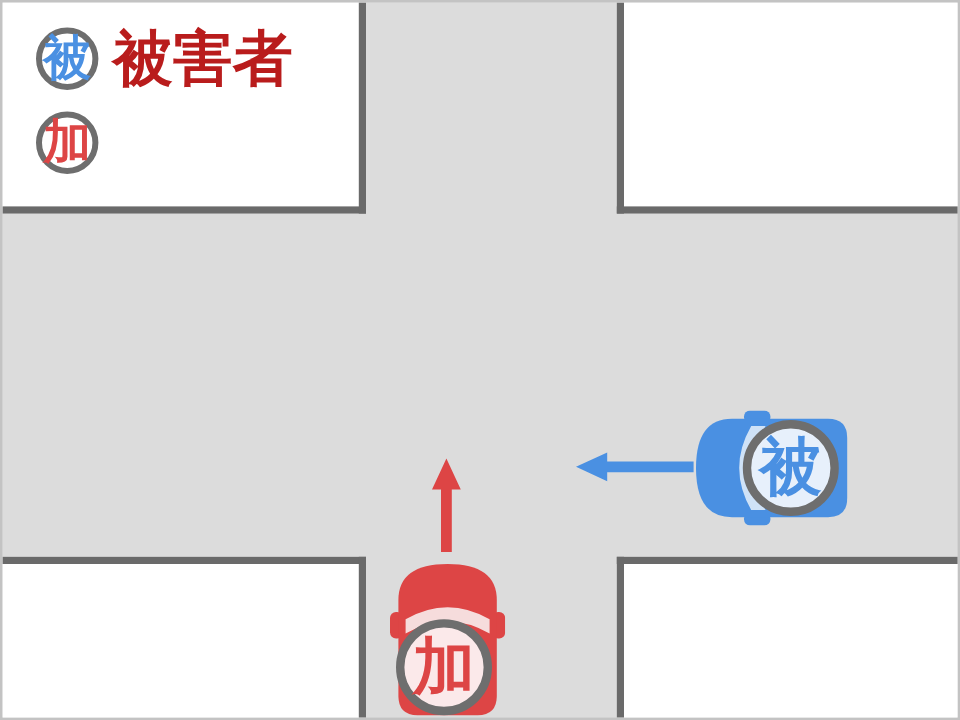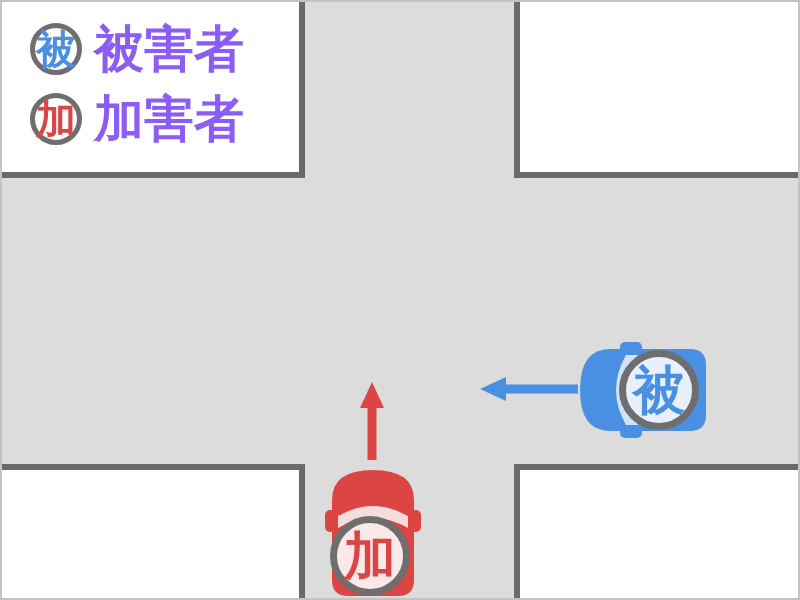--- a/index.html
+++ b/index.html
@@ -25,21 +25,21 @@
   .legend-badge {
     flex: 0 0 auto;
     width: 52px; height: 52px;
     border: 5px solid #6e6e6e; border-radius: 50%;
     background: #ffffff;
     display: flex; align-items: center; justify-content: center;
     font-size: 40px; font-weight: 700; line-height: 1;
   }
   .legend-badge.victim { color: #4a90e2; }
   .legend-badge.perp   { color: #dd4545; }
-  .legend-label { margin-left: 12px; font-size: 50px; font-weight: 600; color: #8b5cf6; line-height: 1; white-space: nowrap; }
+  .legend-label { margin-left: 12px; font-size: 50px; font-weight: 600; color: #b91c1c; line-height: 1; white-space: nowrap; }
 
   .arrow { position: absolute; z-index: 2; }
   .arrow.victim { left: 476px; top: 369px; }
   .arrow.perp   { left: 352px; top: 378px; }
 
   .car-wrap { position: absolute; z-index: 3; width: 96px; height: 132px; }
   .car-wrap.victim { left: 594px; top: 322px; transform: rotate(-90deg); }
   .car-wrap.perp   { left: 323px; top: 466px; }
 
   .car-badge {
@@ -57,21 +57,20 @@
 
 <div class="scene">
 
   <div class="block tl">
     <div class="legend-row r1">
       <span class="legend-badge victim">被</span>
       <span class="legend-label">被害者</span>
     </div>
     <div class="legend-row r2">
       <span class="legend-badge perp">加</span>
-      <span class="legend-label">加害者</span>
     </div>
   </div>
   <div class="block tr"></div>
   <div class="block bl"></div>
   <div class="block br"></div>
 
   <svg class="arrow victim" width="102" height="36" viewBox="0 0 102 36">
     <path d="M2,18 L28,6 L28,13.5 L100,13.5 L100,22.5 L28,22.5 L28,30 Z" fill="#4a90e2"></path>
   </svg>
 

